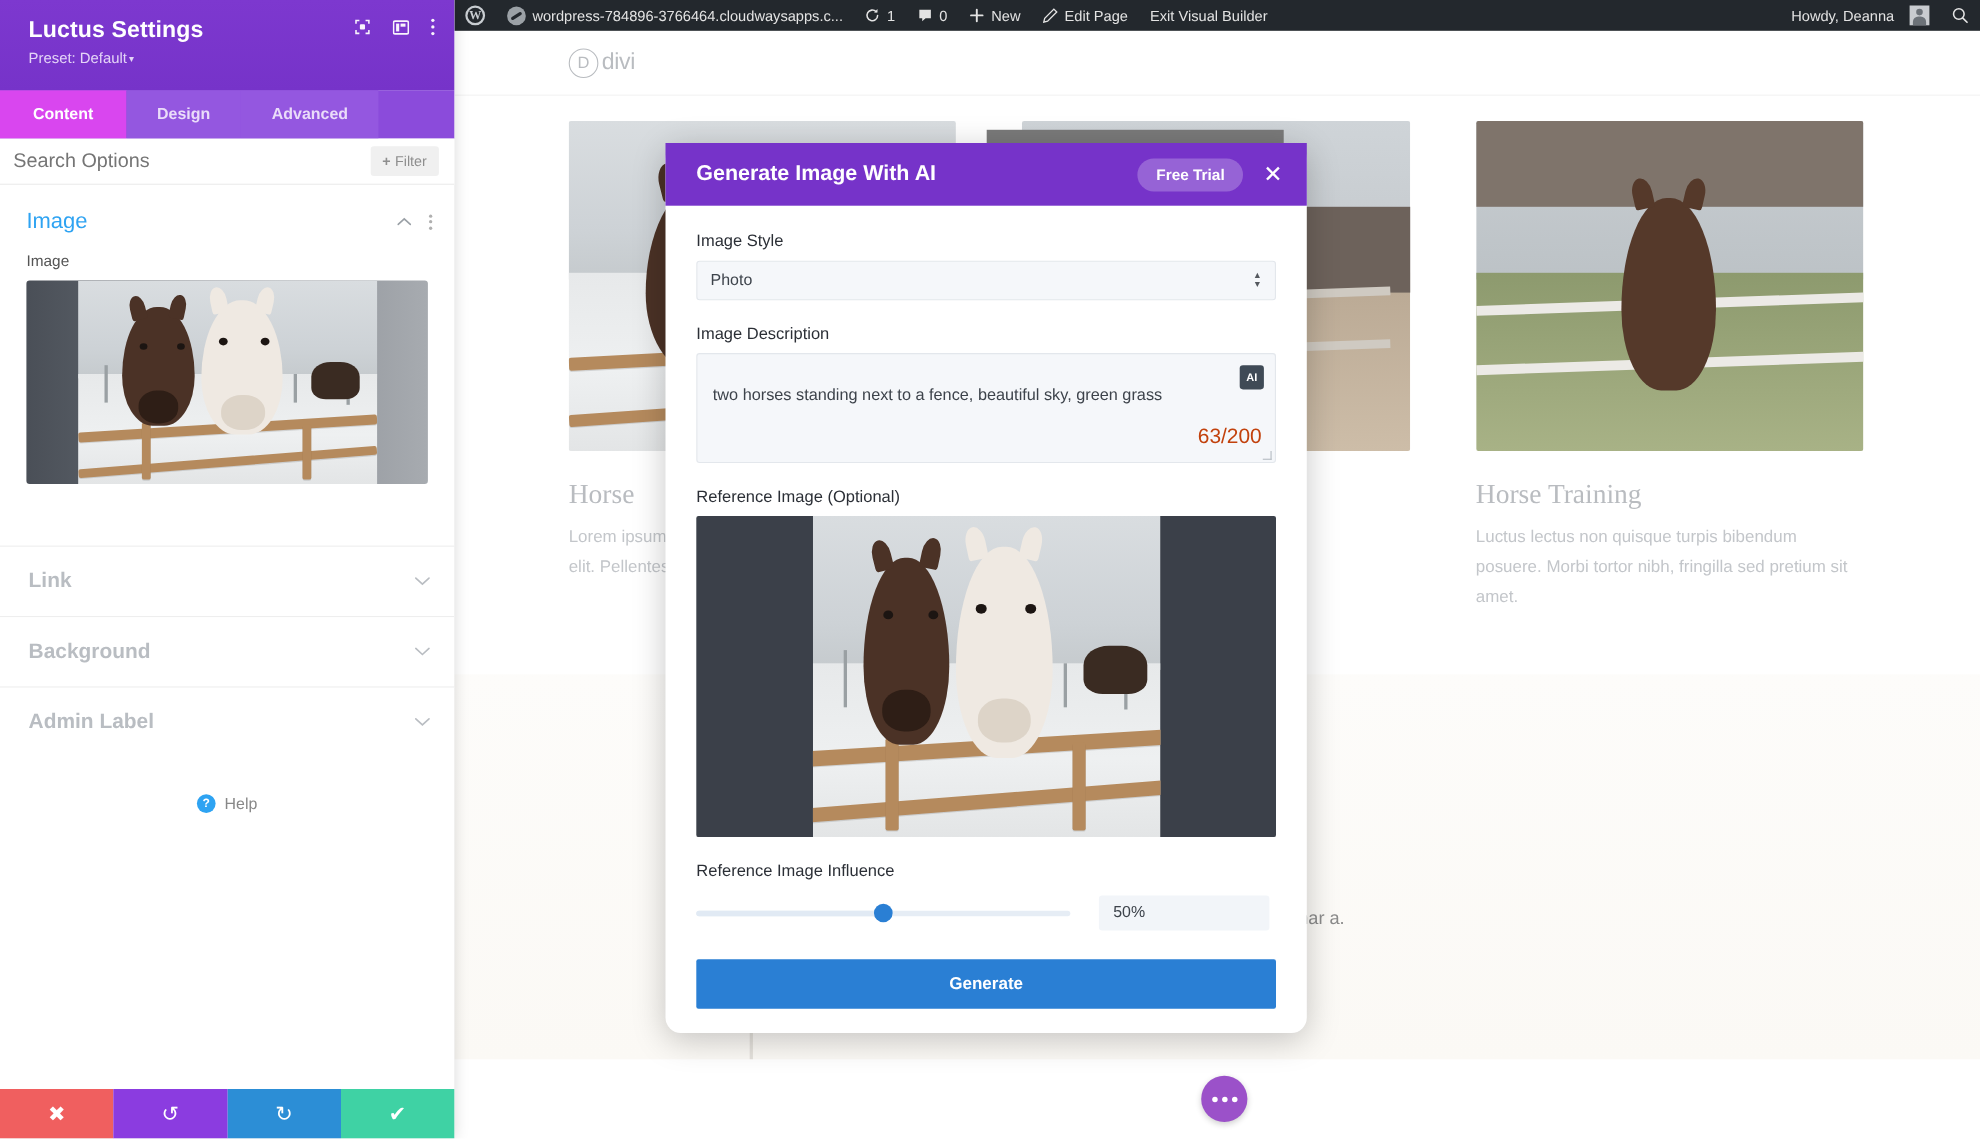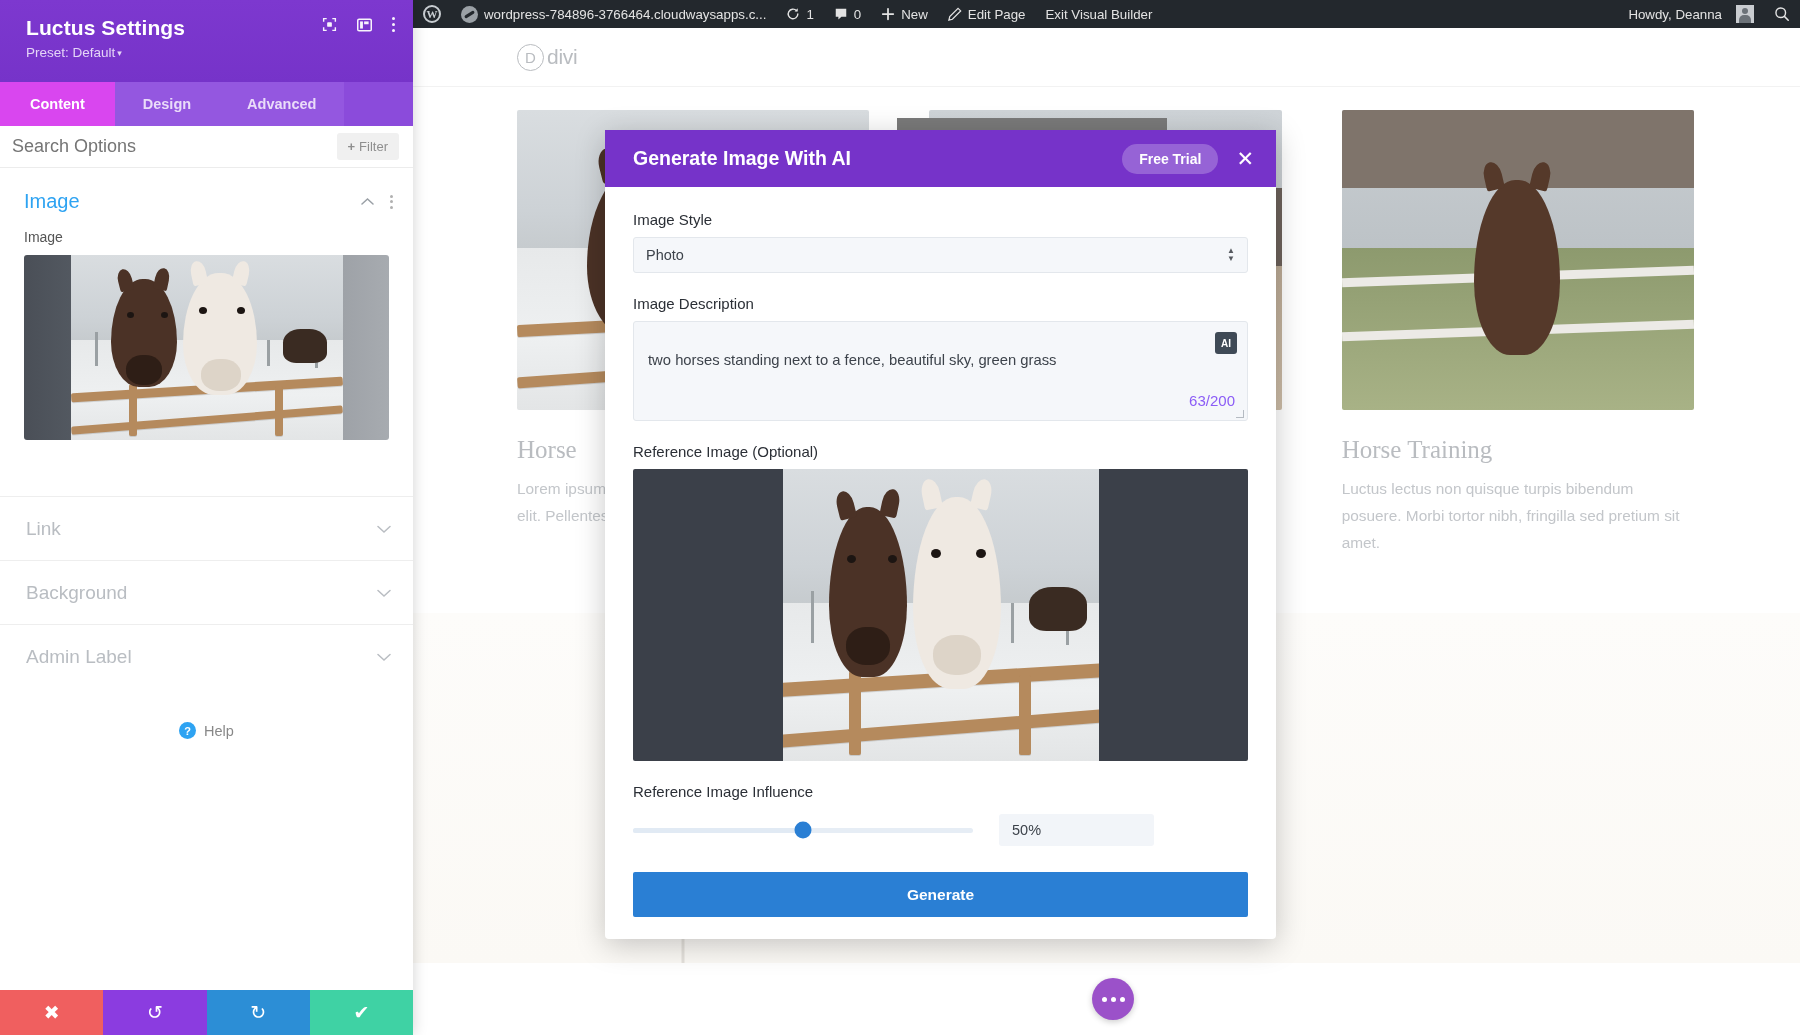--- a/index.html
+++ b/index.html
@@ -93,21 +93,21 @@
   }
   .sb-image-inner {
     width: 272px; height: 185px; position: relative; overflow: hidden;
   }
 
   .sb-collapsed {
     border-top: 1px solid #eee;
     height: 64px; display:flex; align-items:center; justify-content: space-between;
     padding: 0 22px 0 26px; cursor: pointer;
   }
-  .sb-collapsed-label { color: #b9bdc2; font-size: 19px; font-weight: 400; }
+  .sb-collapsed-label { color: #b9bdc2; font-size: 19px; font-weight: 700; }
   .sb-collapsed .chev { color:#b9bdc2; font-size:15px;}
 
   .sb-help {
     display:flex; align-items:center; justify-content:center; gap:8px;
     margin-top: 34px; color:#888; font-size:14.5px; cursor:pointer;
   }
   .help-circle {
     width:17px;height:17px;border-radius:50%;background:#2ea3f2;color:#fff;
     font-size:11px;font-weight:700;display:flex;align-items:center;justify-content:center;
   }
@@ -214,24 +214,24 @@
     position:absolute; left: 1092px; top: 978px; width:42px;height:42px;
     border-radius:50%; background:#9b51c9;
     display:flex;align-items:center;justify-content:center; gap:4px;
     z-index: 30; cursor:pointer;
     box-shadow: 0 2px 6px rgba(0,0,0,.2);
   }
   .fab i { width:5px;height:5px;border-radius:50%;background:#fff;display:block;}
 
   
   #modal {
-    position:absolute; left: 605px; top: 130px; width: 671px;
+    position:absolute; left: 605px; top: 130px; width: 583px;
     background:#fff; z-index: 50;
     box-shadow: 0 6px 30px rgba(0,0,0,.22);
-    border-radius: 4px;
+    border-radius: 14px;
   }
   .m-head {
     background:#7633c9; height:57px; display:flex; align-items:center;
     padding: 0 22px 0 28px;
   }
   .m-title { color:#fff; font-size:19.5px; font-weight:700; }
   .m-head-right { margin-left:auto; display:flex; align-items:center; gap:18px;}
   .free-trial {
     background:rgba(255,255,255,.24); color:#fff; font-size:14px; font-weight:600;
     padding: 7px 17px; border-radius: 16px; cursor:pointer;
@@ -253,21 +253,21 @@
     width:100%; height:100px; background:#f5f7fa; border:1px solid #e3e7ec;
     border-radius:3px; position:relative; padding:27px 14px;
     font-size:14.8px; color:#3d434b; line-height:1.5;
   }
   .ai-badge {
     position:absolute; right: 10px; top: 10px;
     width:22px;height:22px;border-radius:3px;background:#3f4a56;color:#fff;
     font-size:10px;font-weight:700;display:flex;align-items:center;justify-content:center;
     cursor:pointer;
   }
-  .char-count { position:absolute; right:12px; bottom:8px; font-size:15px; color:#8b5cf6; }
+  .char-count { position:absolute; right:12px; bottom:8px; font-size:19px; color:#c2410c; }
   .resize-grip { position:absolute; right:3px; bottom:2px; width:8px;height:8px;
                  border-right:1.5px solid #b5bbc2; border-bottom:1.5px solid #b5bbc2;
                  transform: skewX(-0deg); cursor: nwse-resize;}
 
   .ref-img {
     width:100%; height:292px; background:#3b4049; border-radius:2px;
     display:flex; align-items:center; justify-content:center; overflow:hidden;
     position:relative;
   }
   .ref-img-inner { width: 316px; height:292px; position:relative; overflow:hidden; }

